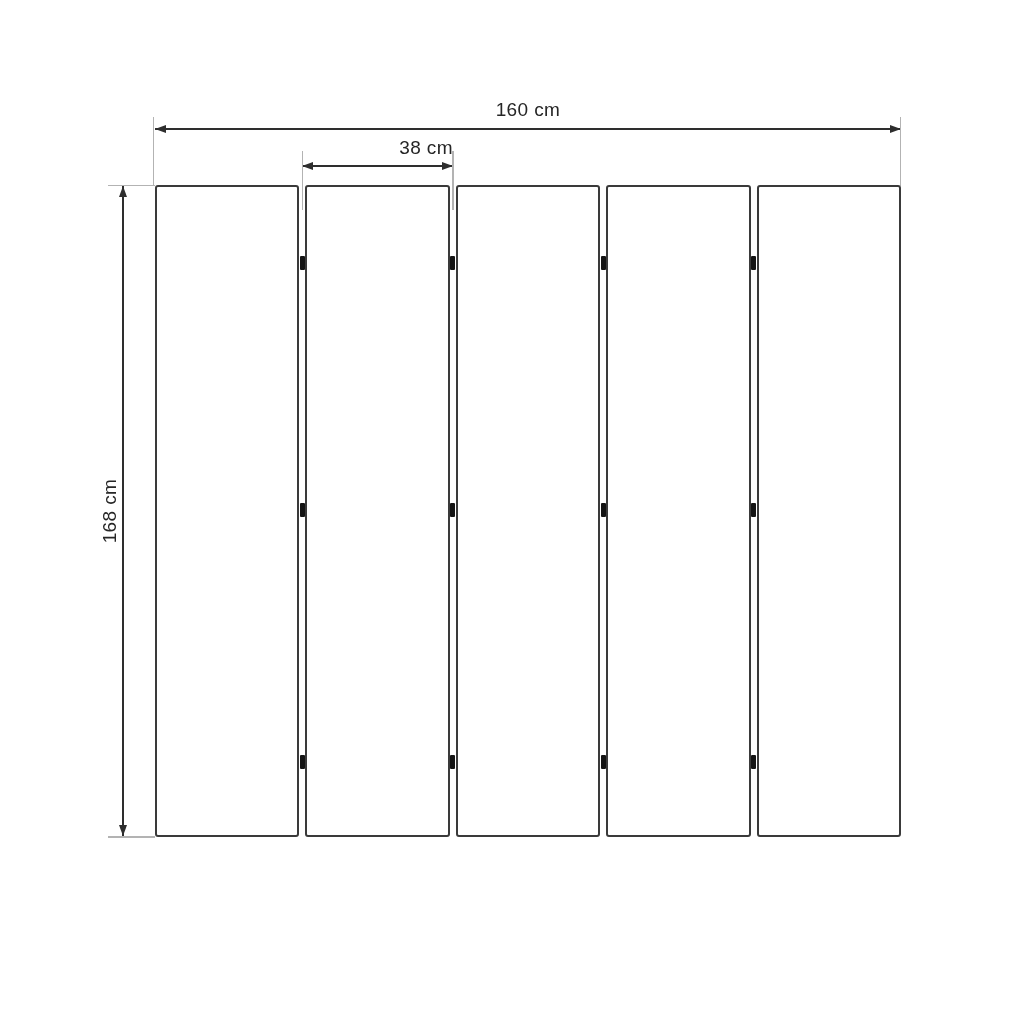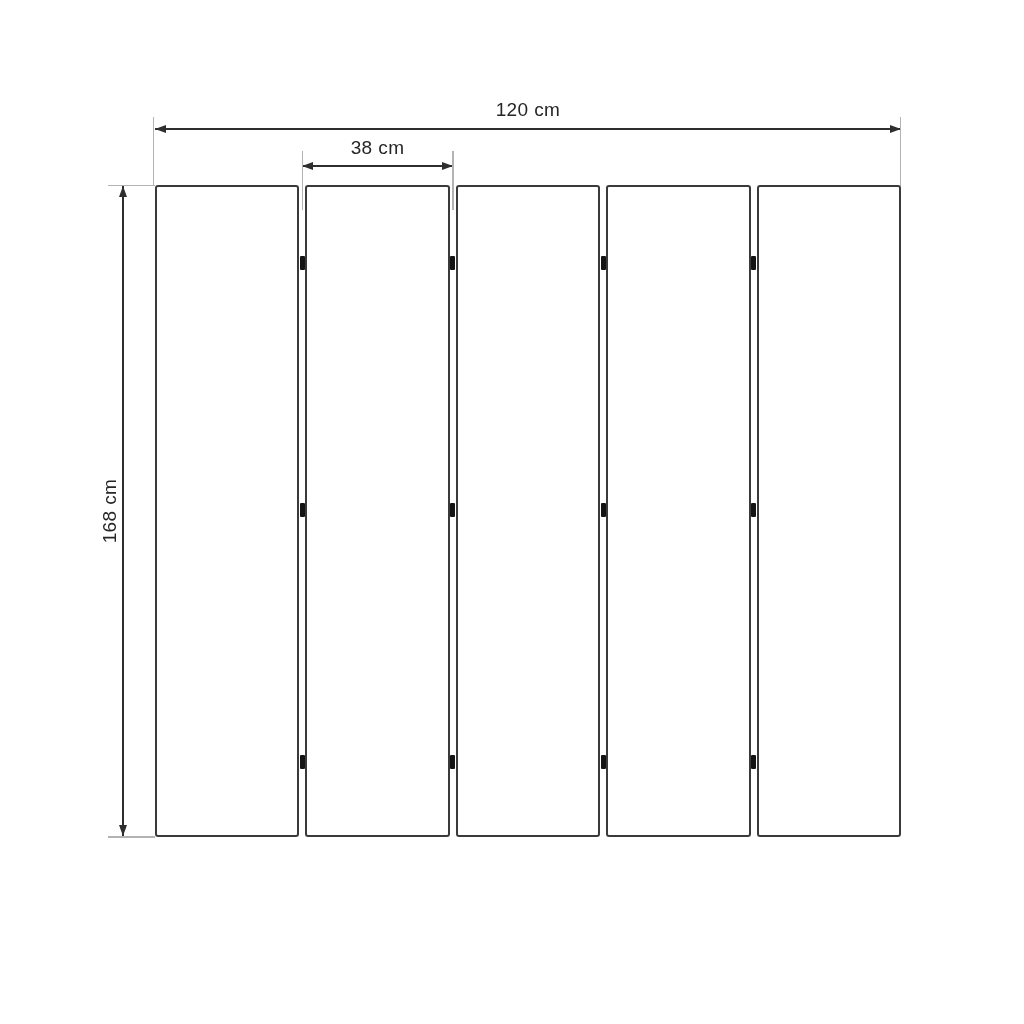--- a/index.html
+++ b/index.html
@@ -53,36 +53,36 @@
   }
   .dim-label.rotated{
     transform:translate(-50%,-50%) rotate(-90deg);
   }
   
   #dim-total-label{left:156px;top:98px;width:744px;}
   #dim-total-line{left:155px;top:128px;width:746px;}
   #ext-total-left{left:152.5px;top:117px;height:69px;}
   #ext-total-right{left:899.5px;top:117px;height:69px;}
   
-  #dim-panel-label{left:302px;top:136px;width:151px;}
+  #dim-panel-label{left:302px;top:136px;width:151px;text-align:right;}
   #dim-panel-line{left:302px;top:165px;width:151px;}
   #ext-panel-left{left:301.5px;top:151px;height:59px;}
   #ext-panel-right{left:452px;top:151px;height:59px;}
   
   #dim-height-label{left:110px;top:511px;}
   #dim-height-line{left:122px;top:186px;height:650px;}
   #ext-height-top{left:108px;top:184.5px;width:47px;}
   #ext-height-bottom{left:108px;top:836px;width:47px;}
 </style>
 </head>
 <body>
 
 <div class="stage">
 
-  <div class="dim-label" id="dim-total-label">120 cm</div>
+  <div class="dim-label" id="dim-total-label">160 cm</div>
   <div class="dim-h" id="dim-total-line"></div>
   <div class="ext-v" id="ext-total-left"></div>
   <div class="ext-v" id="ext-total-right"></div>
 
   <div class="dim-label" id="dim-panel-label">38 cm</div>
   <div class="dim-h" id="dim-panel-line"></div>
   <div class="ext-v" id="ext-panel-left"></div>
   <div class="ext-v" id="ext-panel-right"></div>
 
   <div class="dim-label rotated" id="dim-height-label">168 cm</div>

